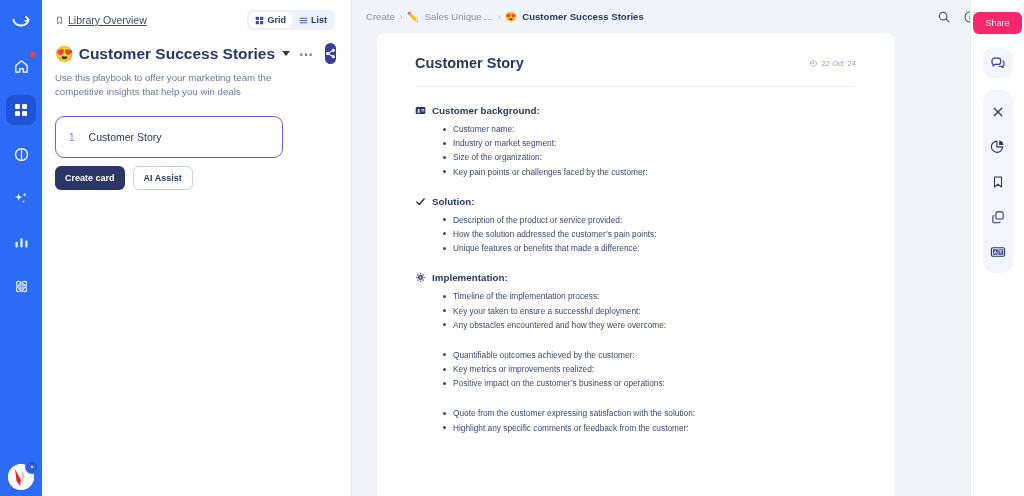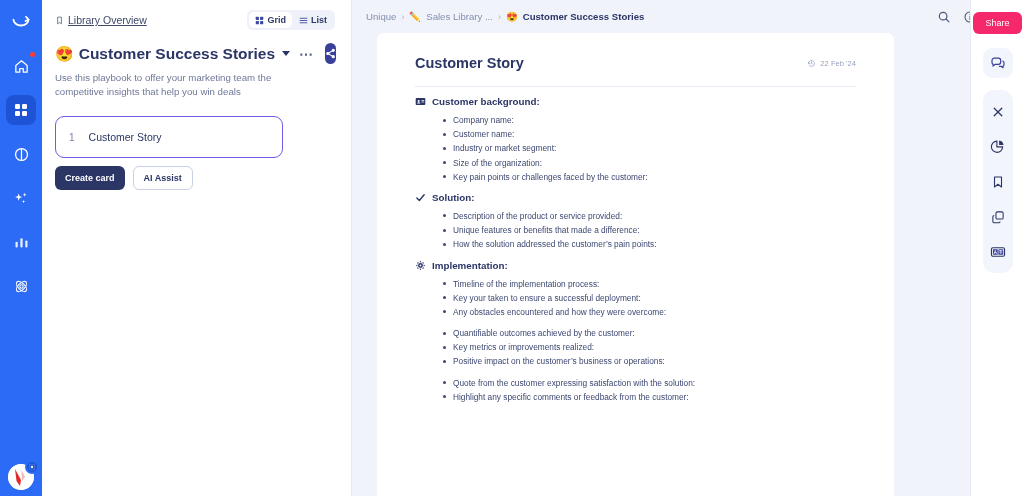--- a/index.html
+++ b/index.html
@@ -145,21 +145,21 @@
     position: relative;
   }
   .doc-head { display: flex; align-items: baseline; }
   .doc-title { font-size: 14.5px; font-weight: bold; color: #2b3566; }
   .doc-date {
     margin-left: auto; display: flex; align-items: center; gap: 4px;
     font-size: 7.6px; color: #9aa3c0;
   }
   .doc-rule { height: 1px; background: #e7ebf4; margin-top: 15px; }
 
-  .sec { margin-top: 9px; }
+  .sec { margin-top: 18px; }
   .sec:first-of-type { margin-top: 19px; }
   .sec-head { display: flex; align-items: center; gap: 6px; }
   .sec-title { font-size: 9.8px; font-weight: bold; color: #2b3566; }
   .sec-list { margin: 7px 0 0 28px; }
   .sec-list li {
     list-style: none; position: relative;
     font-size: 8.3px; color: #3c4771; line-height: 1.47;
     padding-left: 10px; margin-bottom: 2px;
   }
   .sec-list li::before {
@@ -328,24 +328,24 @@
     <div class="panel-actions">
       <button class="btn-primary">Create card</button>
       <button class="btn-ghost">AI Assist</button>
     </div>
   </div>
 
   <div class="main">
 
     <div class="topbar">
       <div class="crumbs">
-        <span class="crumb">Unique</span>
+        <span class="crumb">Create</span>
         <span class="crumb-sep">›</span>
         <span class="crumb-ic">✏️</span>
-        <span class="crumb">Sales Library ...</span>
+        <span class="crumb">Sales Unique ...</span>
         <span class="crumb-sep">›</span>
         <span class="crumb-ic">😍</span>
         <span class="crumb current">Customer Success Stories</span>
       </div>
 
       <div class="top-actions">
         <span class="icon-btn">
           <svg width="14" height="14" viewBox="0 0 24 24" fill="none" stroke="#4a5578" stroke-width="2" stroke-linecap="round">
             <circle cx="10.5" cy="10.5" r="6.5"></circle>
             <path d="M15.4 15.4 L20.5 20.5"></path>
@@ -370,56 +370,55 @@
       <div class="doc-card">
 
         <div class="doc-head">
           <span class="doc-title">Customer Story</span>
           <span class="doc-date">
             <svg width="9" height="9" viewBox="0 0 24 24" fill="none" stroke="#9aa3c0" stroke-width="2" stroke-linecap="round">
               <path d="M4 12 a8 8 0 1 1 2.4 5.7"></path>
               <path d="M4 8.5 V12.6 H8"></path>
               <path d="M12 8 V12 L14.8 13.6"></path>
             </svg>
-            <span>22 Feb '24</span>
+            <span>22 Oct '24</span>
           </span>
         </div>
         <div class="doc-rule"></div>
 
         <div class="sec">
           <div class="sec-head">
             <svg width="11" height="11" viewBox="0 0 24 24" fill="#2b3566">
               <rect x="1.5" y="4.5" width="21" height="15" rx="2"></rect>
               <circle cx="8" cy="11" r="2.3" fill="#ffffff"></circle>
               <path d="M4.3 16.4 a3.9 3.9 0 0 1 7.4 0 Z" fill="#ffffff"></path>
               <rect x="14" y="9.2" width="6" height="1.6" fill="#ffffff"></rect>
               <rect x="14" y="12.3" width="6" height="1.6" fill="#ffffff"></rect>
             </svg>
             <span class="sec-title">Customer background:</span>
           </div>
           <ul class="sec-list">
-            <li>Company name:</li>
             <li>Customer name:</li>
             <li>Industry or market segment:</li>
             <li>Size of the organization:</li>
             <li>Key pain points or challenges faced by the customer:</li>
           </ul>
         </div>
 
         <div class="sec">
           <div class="sec-head">
             <svg width="11" height="11" viewBox="0 0 24 24" fill="none" stroke="#2b3566" stroke-width="3" stroke-linecap="round" stroke-linejoin="round">
               <path d="M4 13 L9.5 18.5 L20 6"></path>
             </svg>
             <span class="sec-title">Solution:</span>
           </div>
           <ul class="sec-list">
             <li>Description of the product or service provided:</li>
+            <li>How the solution addressed the customer’s pain points:</li>
             <li>Unique features or benefits that made a difference:</li>
-            <li>How the solution addressed the customer’s pain points:</li>
           </ul>
         </div>
 
         <div class="sec">
           <div class="sec-head">
             <svg width="11" height="11" viewBox="0 0 24 24" fill="#2b3566">
               <path d="M12 1.8 l2.1 3.3 h-4.2z M12 22.2 l-2.1-3.3 h4.2z M1.8 12 l3.3-2.1 v4.2z M22.2 12 l-3.3 2.1 v-4.2z M4.8 4.8 l3.8 .9 -2.9 2.9z M19.2 19.2 l-3.8-.9 2.9-2.9z M19.2 4.8 l-.9 3.8 -2.9-2.9z M4.8 19.2 l.9-3.8 2.9 2.9z"></path>
               <circle cx="12" cy="12" r="5.4"></circle>
               <circle cx="12" cy="12" r="2.1" fill="#ffffff"></circle>
             </svg>

